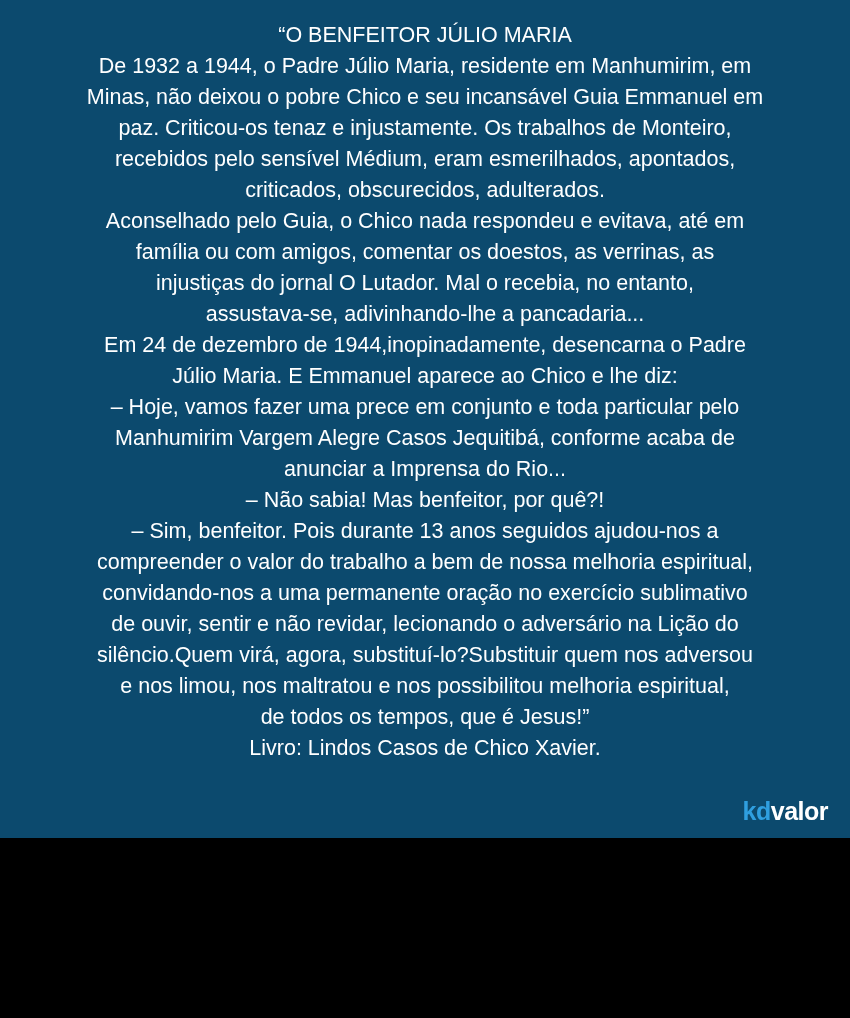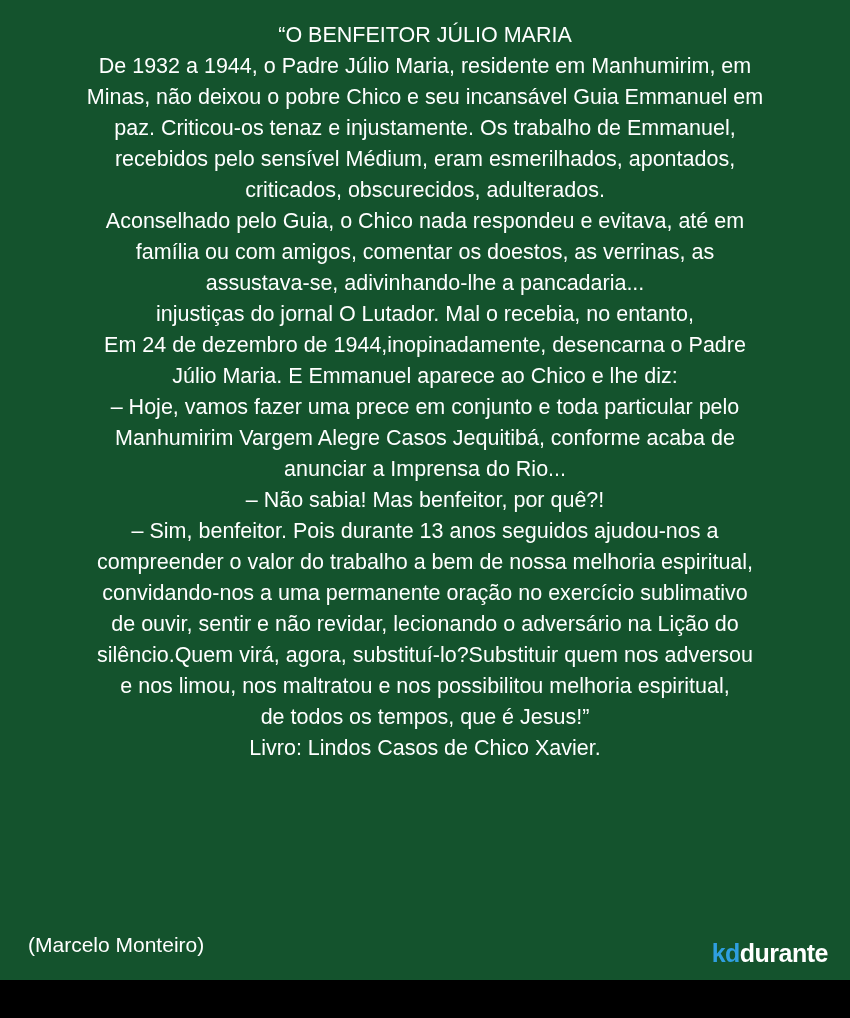--- a/index.html
+++ b/index.html
@@ -2,22 +2,22 @@
 <html><head>
 <meta charset="utf-8">
 <style>
   html, body {
     margin: 0;
     padding: 0;
     background: #000000;
   }
   .page {
     width: 850px;
-    height: 980px;
-    background: #14532d;
+    height: 838px;
+    background: #0c4a6e;
     position: relative;
     box-sizing: border-box;
     overflow: hidden;
     font-family: "Liberation Sans", sans-serif;
   }
   .quote-block {
     position: absolute;
     top: 20px;
     left: 28px;
     width: 794px;
@@ -62,43 +62,43 @@
 </style>
 </head>
 <body>
 
 <div class="page">
 
   <div class="quote-block">
     <span class="quote-line">“O BENFEITOR JÚLIO MARIA</span>
     <span class="quote-line">De 1932 a 1944, o Padre Júlio Maria, residente em Manhumirim, em</span>
     <span class="quote-line">Minas, não deixou o pobre Chico e seu incansável Guia Emmanuel em</span>
-    <span class="quote-line">paz. Criticou-os tenaz e injustamente. Os trabalho de Emmanuel,</span>
+    <span class="quote-line">paz. Criticou-os tenaz e injustamente. Os trabalhos de Monteiro,</span>
     <span class="quote-line">recebidos pelo sensível Médium, eram esmerilhados, apontados,</span>
     <span class="quote-line">criticados, obscurecidos, adulterados.</span>
     <span class="quote-line">Aconselhado pelo Guia, o Chico nada respondeu e evitava, até em</span>
     <span class="quote-line">família ou com amigos, comentar os doestos, as verrinas, as</span>
+    <span class="quote-line">injustiças do jornal O Lutador. Mal o recebia, no entanto,</span>
     <span class="quote-line">assustava-se, adivinhando-lhe a pancadaria...</span>
-    <span class="quote-line">injustiças do jornal O Lutador. Mal o recebia, no entanto,</span>
     <span class="quote-line">Em 24 de dezembro de 1944,inopinadamente, desencarna o Padre</span>
     <span class="quote-line">Júlio Maria. E Emmanuel aparece ao Chico e lhe diz:</span>
     <span class="quote-line">– Hoje, vamos fazer uma prece em conjunto e toda particular pelo</span>
     <span class="quote-line">Manhumirim Vargem Alegre Casos Jequitibá, conforme acaba de</span>
     <span class="quote-line">anunciar a Imprensa do Rio...</span>
     <span class="quote-line">– Não sabia! Mas benfeitor, por quê?!</span>
     <span class="quote-line">– Sim, benfeitor. Pois durante 13 anos seguidos ajudou-nos a</span>
     <span class="quote-line">compreender o valor do trabalho a bem de nossa melhoria espiritual,</span>
     <span class="quote-line">convidando-nos a uma permanente oração no exercício sublimativo</span>
     <span class="quote-line">de ouvir, sentir e não revidar, lecionando o adversário na Lição do</span>
     <span class="quote-line">silêncio.Quem virá, agora, substituí-lo?Substituir quem nos adversou</span>
     <span class="quote-line">e nos limou, nos maltratou e nos possibilitou melhoria espiritual,</span>
     <span class="quote-line">de todos os tempos, que é Jesus!”</span>
     <span class="quote-line">Livro: Lindos Casos de Chico Xavier.</span>
   </div>
 
   <div class="author">(Marcelo Monteiro)</div>
 
   <div class="brand">
     <span class="brand-kd">kd</span>
-      <span class="brand-frases">durante</span>
+      <span class="brand-frases">valor</span>
   </div>
 
 </div>
 
 </body></html>

